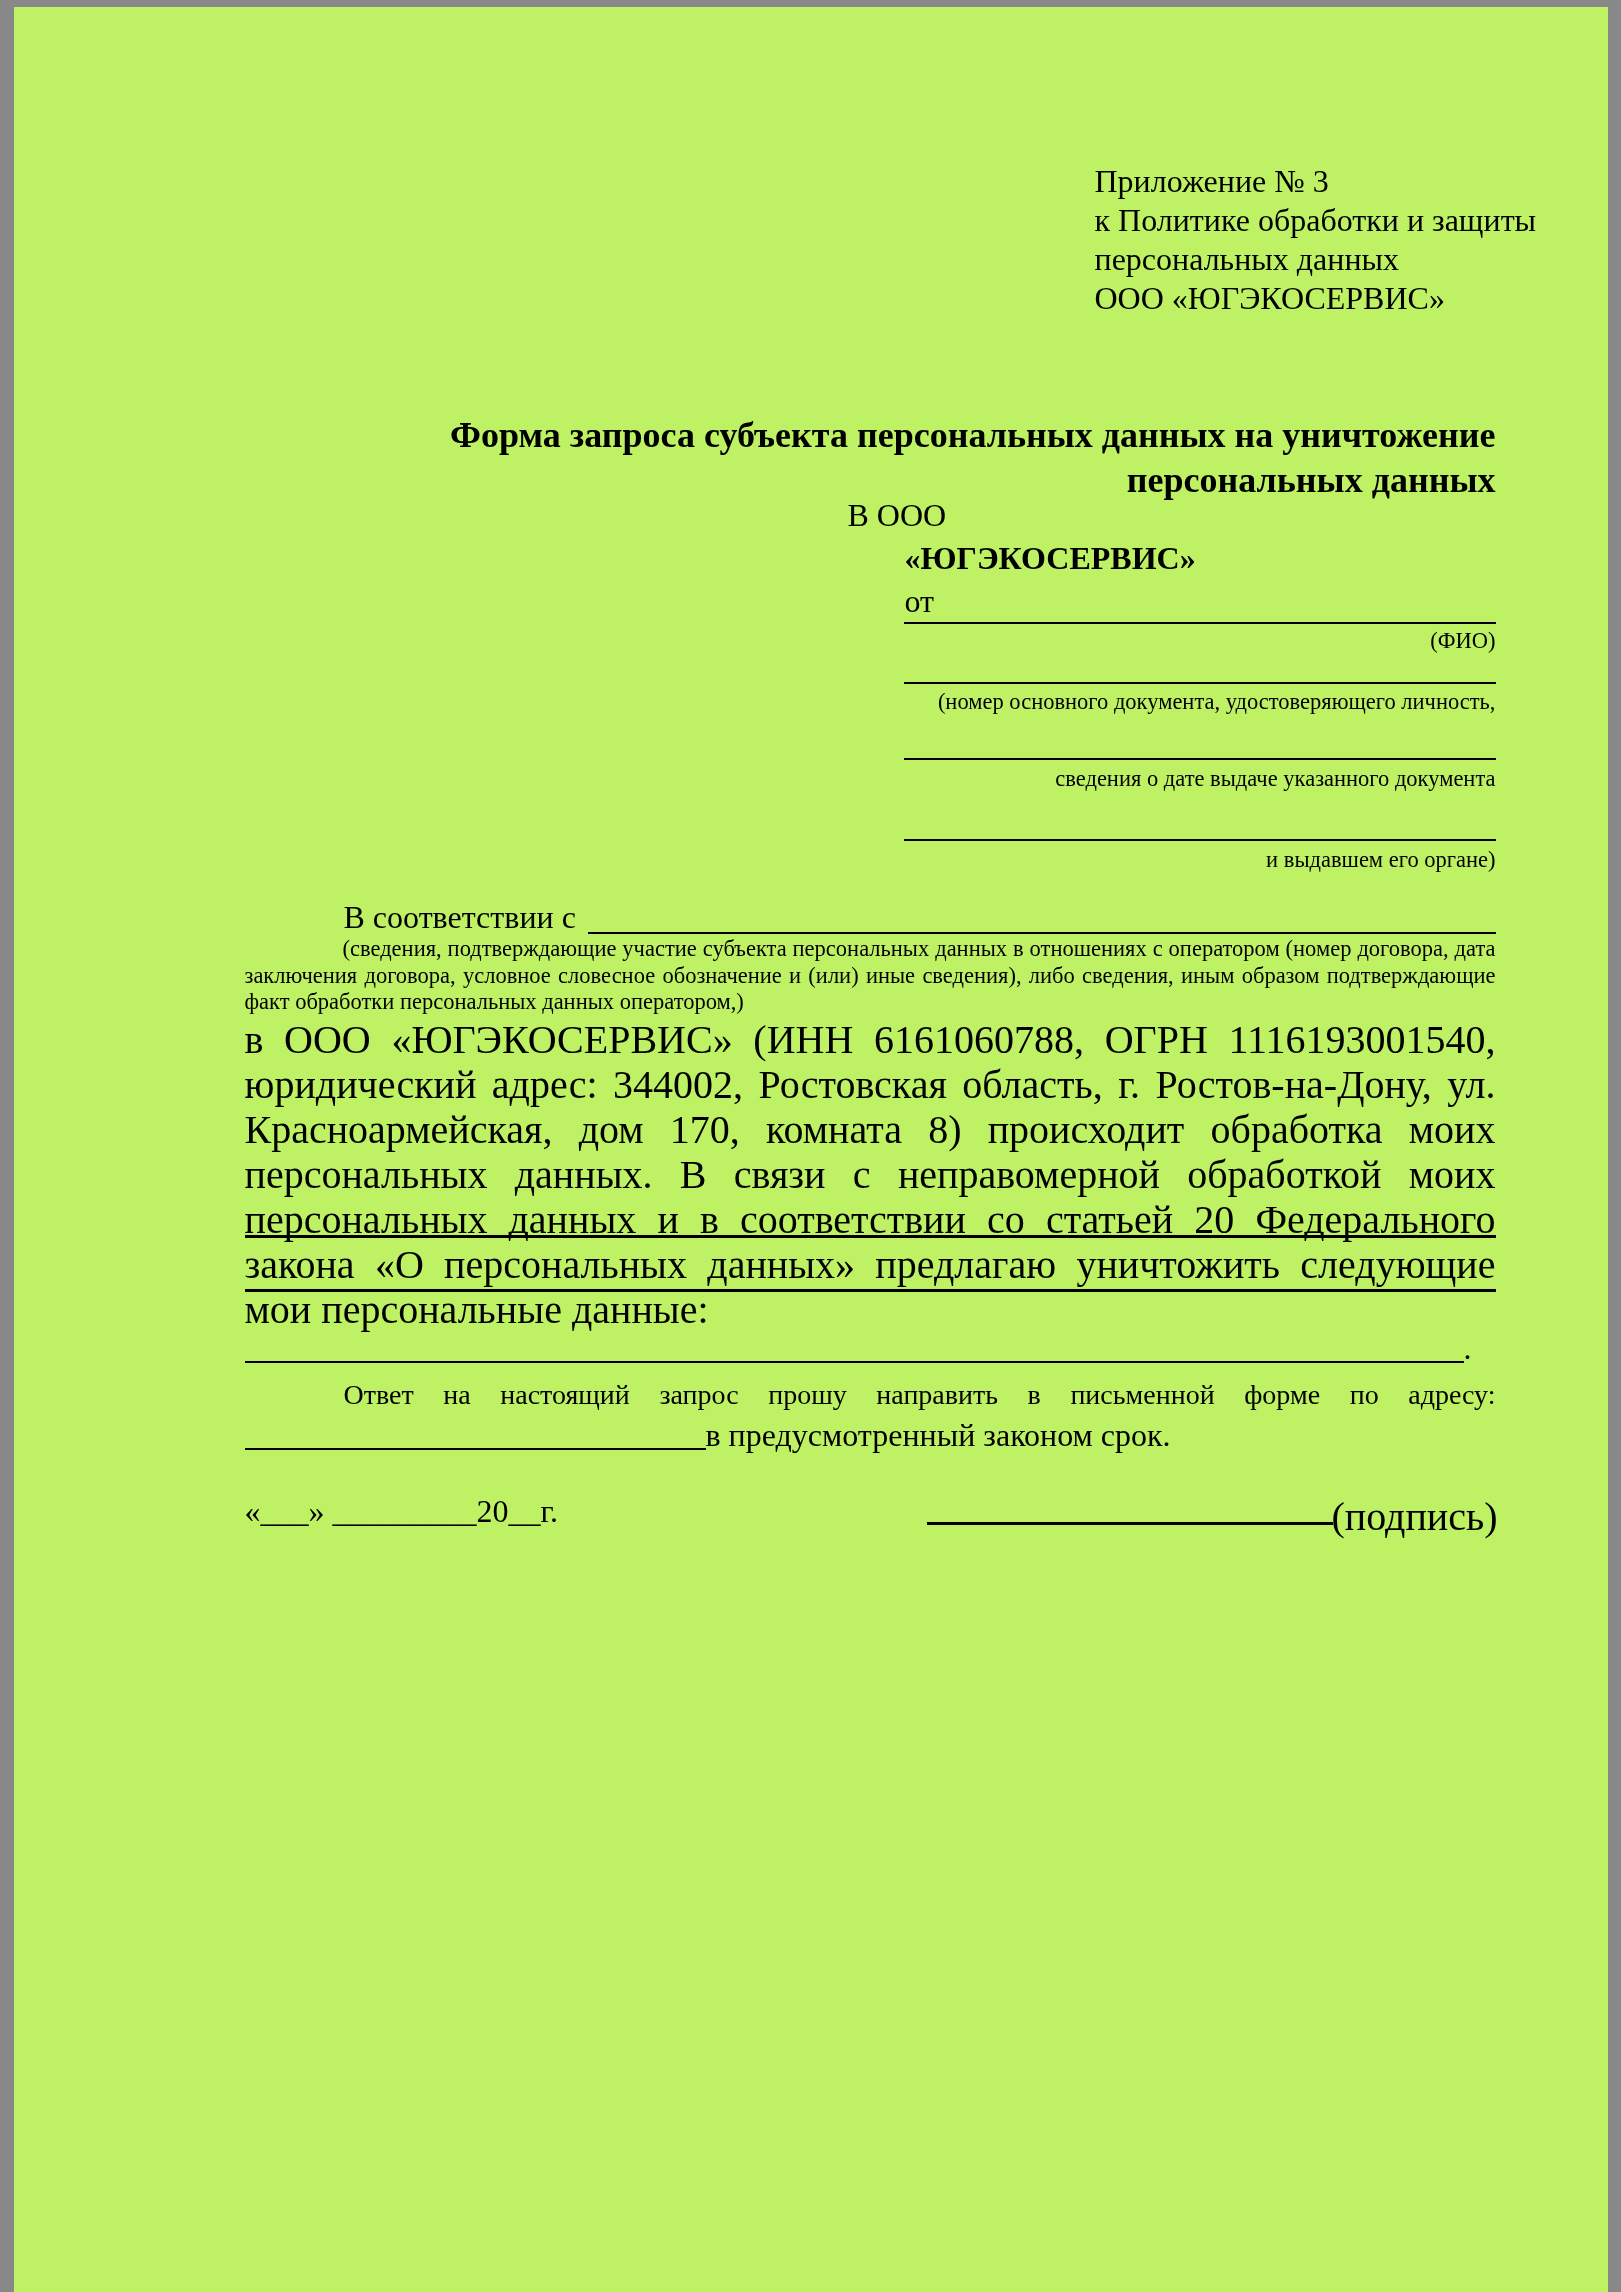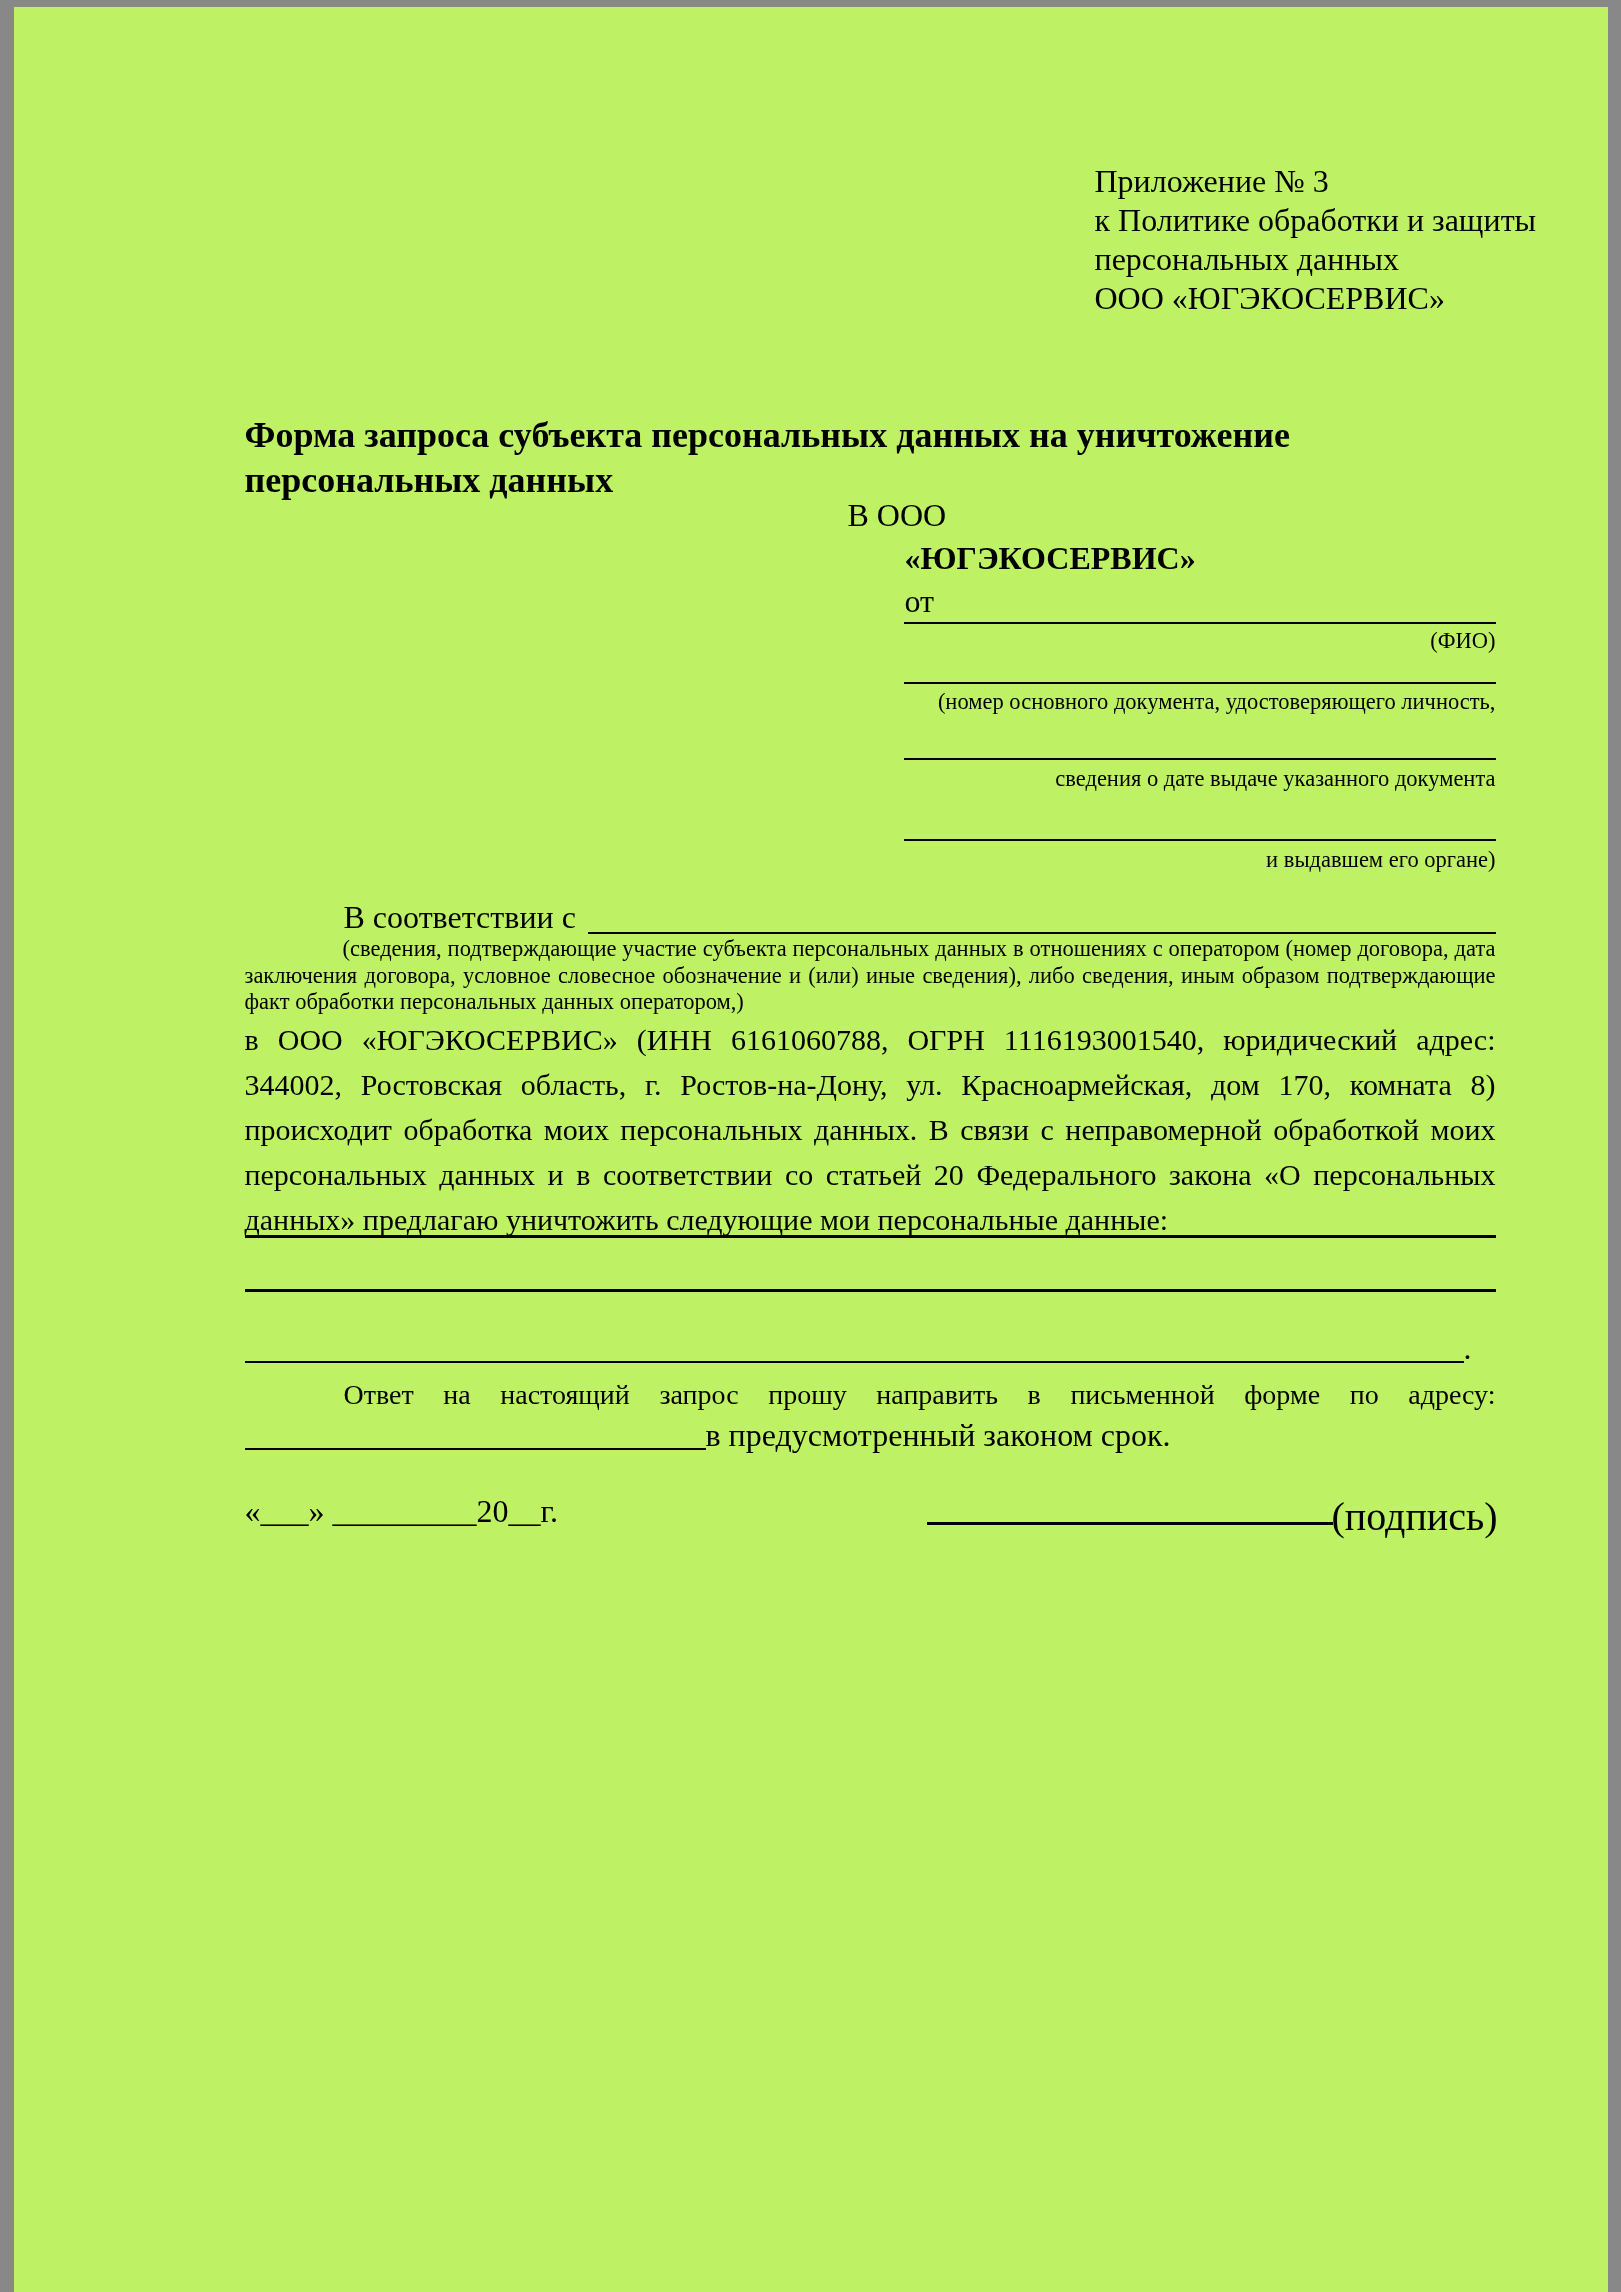--- a/index.html
+++ b/index.html
@@ -7,32 +7,32 @@
     position:relative;
     width:1594px;height:2293px;
     margin:7px auto;
     background:#bef264;
     font-family:"Liberation Serif","DejaVu Serif",serif;
     color:#000;
     overflow:hidden;
   }
   .abs{position:absolute;}
   .appendix{left:1081px;top:155px;font-size:32px;line-height:39px;white-space:nowrap;}
-  .title{left:231px;top:406px;width:1251px;text-align:left;font-weight:bold;font-size:36px;line-height:45px;}
+  .title{left:231px;top:406px;width:1251px;text-align:right;font-weight:bold;font-size:36px;line-height:45px;}
   .addr-to{left:834px;top:490px;font-size:32px;text-align:right;}
   .addr-org{left:891px;top:533px;font-size:32px;font-weight:bold;}
   .addr-from{left:891px;top:576px;font-size:32px;}
   .u-field{left:890px;width:592px;height:2px;background:#000;}
   .u-cap{left:890px;width:592px;text-align:right;font-size:22.5px;line-height:25.5px;}
   .wide-line{left:231px;width:1251px;height:2.9px;background:#000;}
   .row{left:231px;width:1251px;display:flex;font-size:32px;line-height:41px;}
   .row .lead{white-space:nowrap;}
   .fill-line{flex:1 1 auto;height:35px;border-bottom:2.9px solid #000;}
   .note{left:231px;top:929px;width:1251px;font-size:22.5px;line-height:26.5px;text-align:justify;text-indent:98px;}
-  .para{left:231px;top:1010px;width:1251px;font-size:30px;line-height:45px;text-align:justify;}
+  .para{left:231px;top:1010px;width:1251px;font-size:40px;line-height:45px;text-align:justify;}
   .resp{left:231px;top:1368px;width:1251px;font-size:28px;line-height:39px;text-indent:99px;text-align:justify;text-align-last:justify;white-space:nowrap;}
   .blankrow{left:231px;top:1409px;width:1251px;display:flex;font-size:32px;line-height:39px;}
   .blankrow .blank{width:461px;height:32px;border-bottom:2.9px solid #000;}
   .period-row{left:231px;top:1325px;width:1227px;display:flex;font-size:32px;line-height:32px;}
   .period-row .fill-line{height:29px;}
   .date{left:231px;top:1486px;font-size:32px;white-space:nowrap;}
   .sig-line{left:913px;top:1515px;width:406px;height:2.9px;background:#000;}
   .sig-cap{left:1318px;top:1486px;font-size:40px;}
 </style>
 </head>

